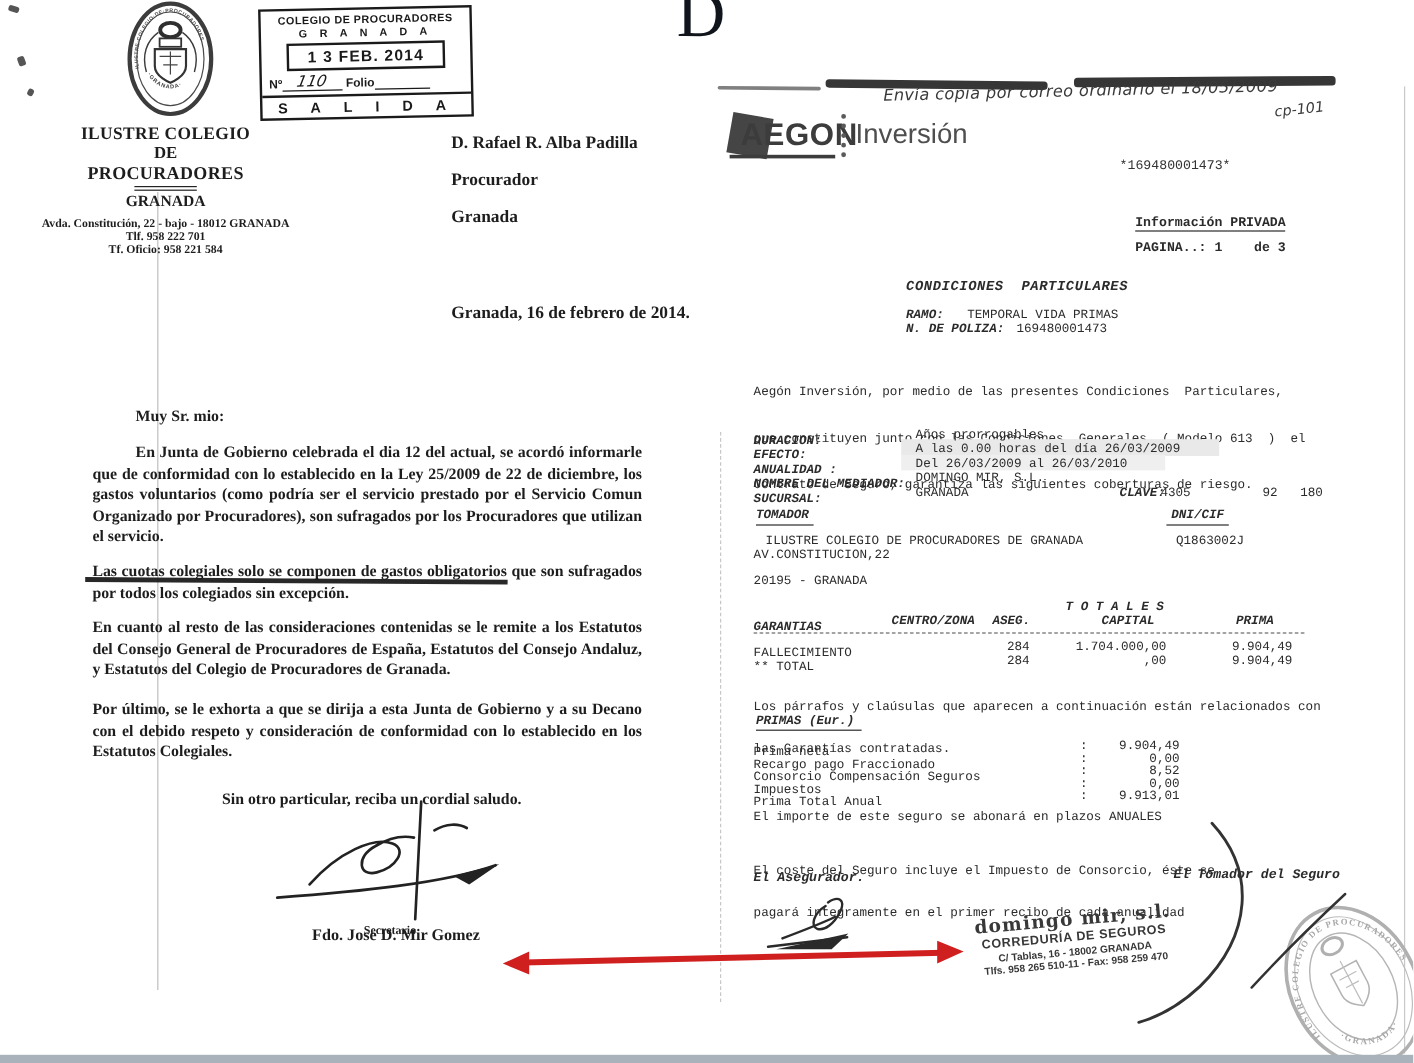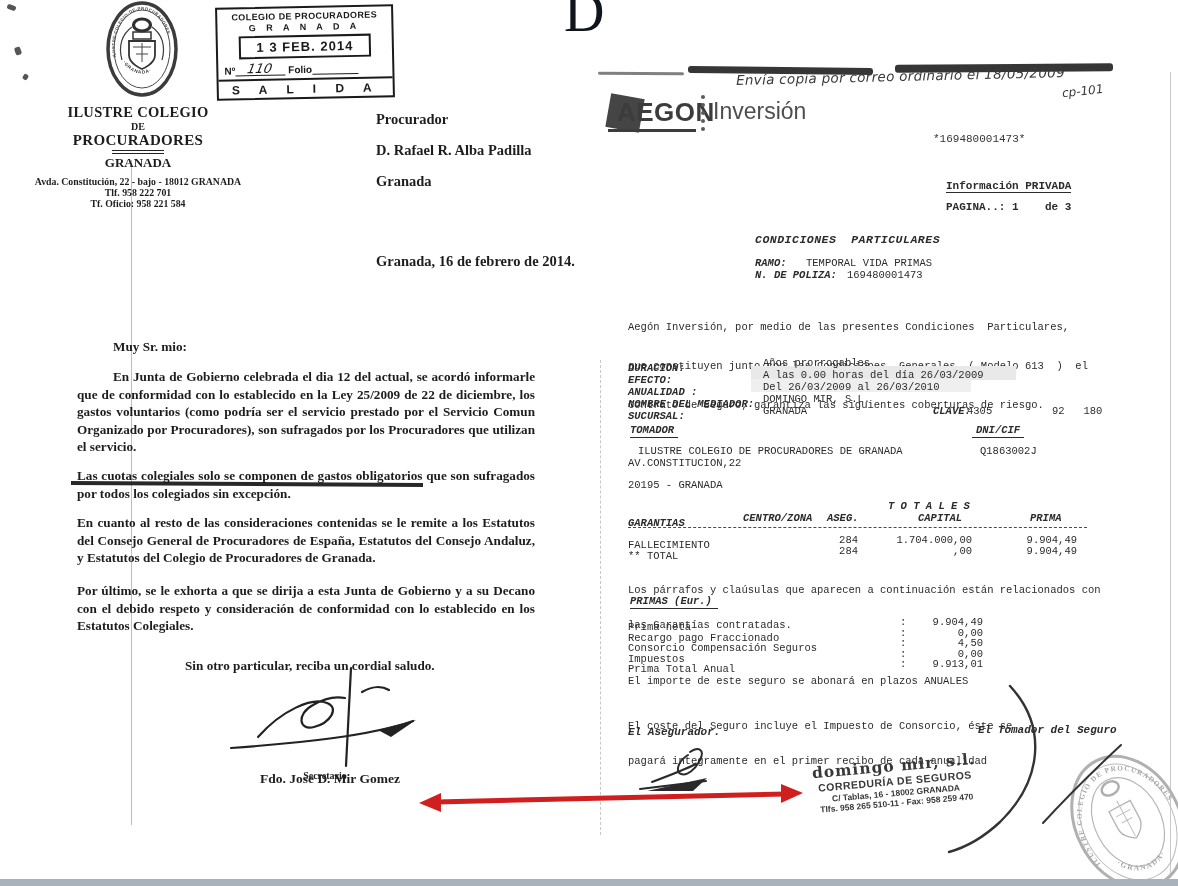--- a/index.html
+++ b/index.html
@@ -74,32 +74,32 @@
       <span>Nº</span>
       <span class="slot" style="width:50px"><span class="hw">110</span></span>
       <span style="margin-left:3px">Folio</span>
       <span class="slot" style="width:46px"></span>
     </div>
     <div class="salida">S A L I D A</div>
   </div>
 
   <div class="abs serif" style="left:28px;top:104px;width:220px;text-align:center">
     <div style="font-size:14.5px;letter-spacing:.3px">ILUSTRE COLEGIO</div>
-    <div style="font-size:10px">DE</div>
+    <div style="font-size:14px">DE</div>
     <div style="font-size:15px;letter-spacing:.3px">PROCURADORES</div>
     <div style="width:52px;height:4px;margin:1px auto;border-top:1.2px solid #222;border-bottom:1.2px solid #222"></div>
     <div style="font-size:13px">GRANADA</div>
     <div style="font-size:9.8px;margin-top:5px;white-space:nowrap">Avda. Constitución, 22 - bajo - 18012 GRANADA</div>
     <div style="font-size:9.8px">Tlf. 958 222 701</div>
     <div style="font-size:9.8px">Tf. Oficio: 958 221 584</div>
   </div>
 
   <div class="abs serif" style="left:376px;top:104px;font-size:14.5px;line-height:31px">
+    <div>D. Rafael R. Alba Padilla</div>
     <div>Procurador</div>
-    <div>D. Rafael R. Alba Padilla</div>
     <div>Granada</div>
   </div>
 
   <div class="abs serif" style="left:376px;top:253px;font-size:14.5px">Granada, 16 de febrero de 2014.</div>
 
   <div class="abs" style="left:131px;top:160px;width:1px;height:665px;background:rgba(70,70,70,.35)"></div>
 
   <div class="abs body-letter serif" style="left:77px;top:338px;width:458px">
     <p style="padding-left:36px;margin-bottom:13px">Muy Sr. mio:</p>
     <p style="text-indent:36px;margin-bottom:12px">En Junta de Gobierno celebrada el dia 12 del actual, se acordó informarle que de conformidad con lo establecido en la Ley 25/2009 de 22 de diciembre, los gastos voluntarios (como podría ser el servicio prestado por el Servicio Comun Organizado por Procuradores), son sufragados por los Procuradores que utilizan el servicio.</p>
@@ -218,21 +218,21 @@
     <span class="abs mono num" style="left:252px;top:0;width:103px">9.904,49</span>
   </div>
   <div class="abs" style="left:628px;top:627px;width:360px">
     <span class="mono">Recargo pago Fraccionado</span>
     <span class="abs mono" style="left:272px;top:0">:</span>
     <span class="abs mono num" style="left:252px;top:0;width:103px">0,00</span>
   </div>
   <div class="abs" style="left:628px;top:637px;width:360px">
     <span class="mono">Consorcio Compensación Seguros</span>
     <span class="abs mono" style="left:272px;top:0">:</span>
-    <span class="abs mono num" style="left:252px;top:0;width:103px">4,50</span>
+    <span class="abs mono num" style="left:252px;top:0;width:103px">8,52</span>
   </div>
   <div class="abs" style="left:628px;top:648px;width:360px">
     <span class="mono">Impuestos</span>
     <span class="abs mono" style="left:272px;top:0">:</span>
     <span class="abs mono num" style="left:252px;top:0;width:103px">0,00</span>
   </div>
   <div class="abs" style="left:628px;top:658px;width:360px">
     <span class="mono">Prima Total Anual</span>
     <span class="abs mono" style="left:272px;top:0">:</span>
     <span class="abs mono num" style="left:252px;top:0;width:103px">9.913,01</span>

